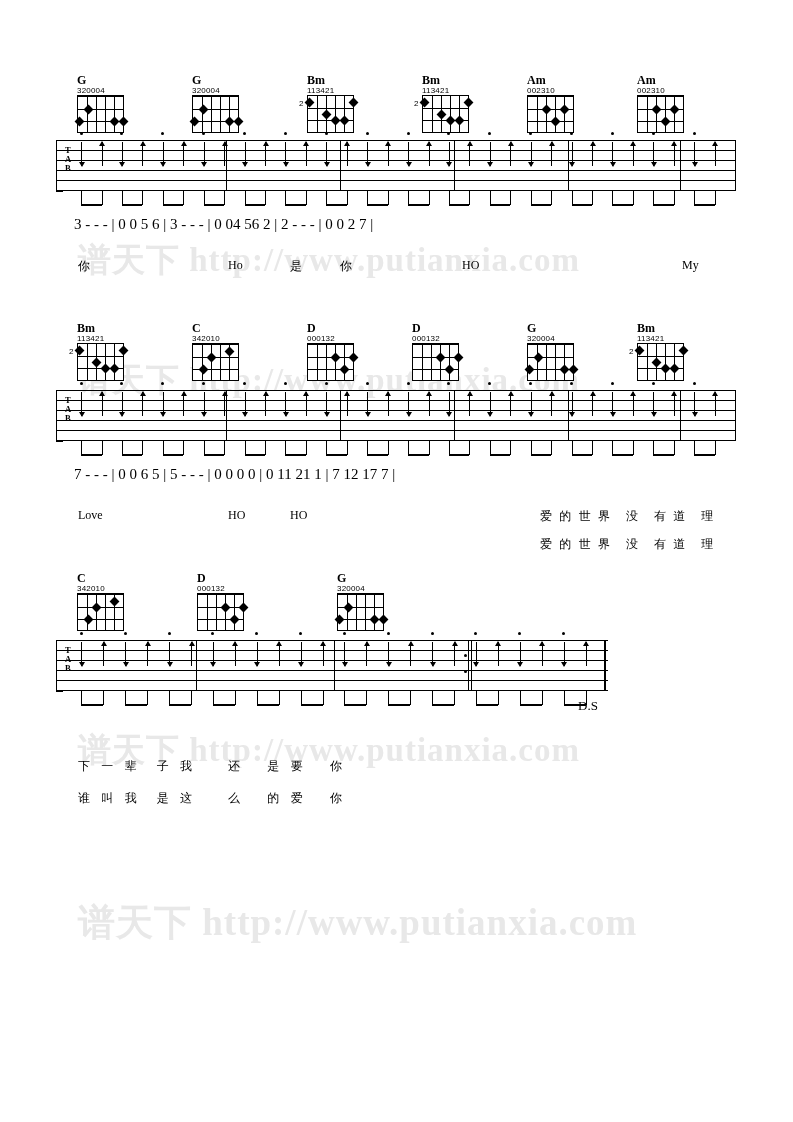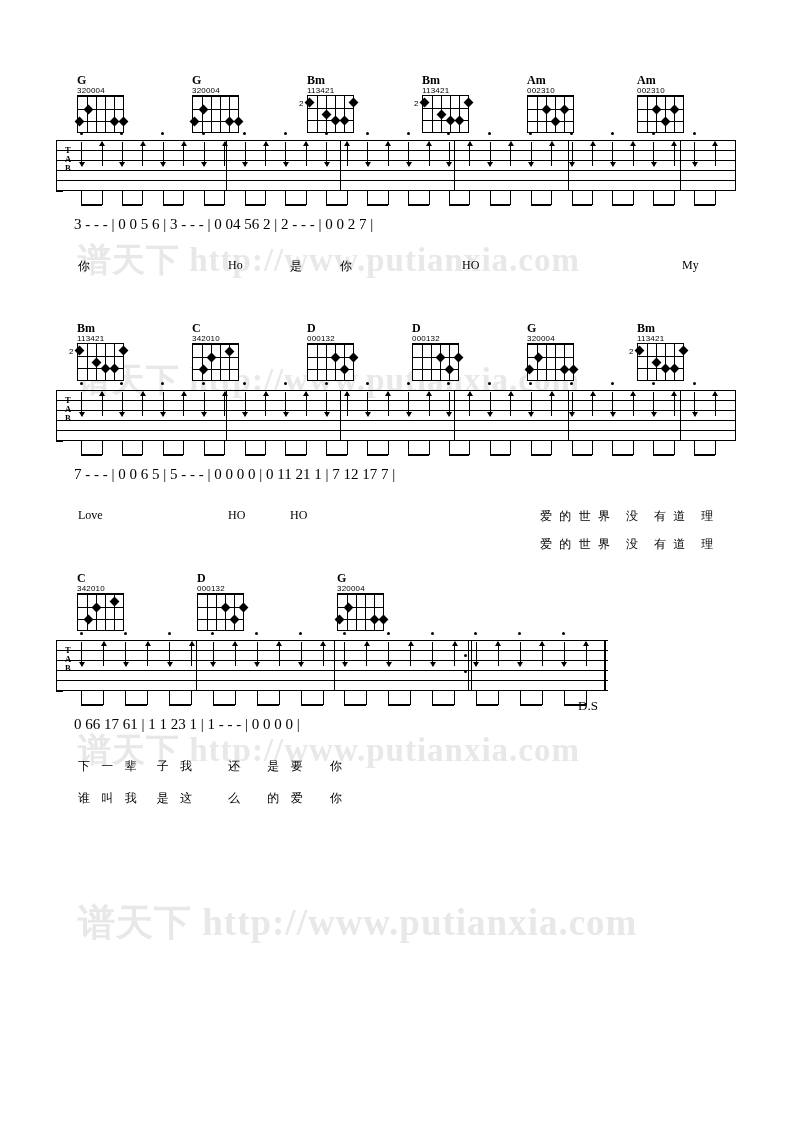--- a/index.html
+++ b/index.html
@@ -843,17 +843,16 @@
   <div class="lyr en" style="left:462px;top:258px;">HO</div>
   <div class="lyr en" style="left:682px;top:258px;">My</div>
 
   <div class="nums" style="left:74px;top:466px;">7 - - - | 0 0 6 5 | 5 - - - | 0 0 0 0 | 0 11 21 1 | 7 12 17 7 |</div>
   <div class="lyr en" style="left:78px;top:508px;">Love</div>
   <div class="lyr en" style="left:228px;top:508px;">HO</div>
   <div class="lyr en" style="left:290px;top:508px;">HO</div>
   <div class="lyr" style="left:540px;top:508px;letter-spacing:2px;">爱 的 世 界　没　有 道　理</div>
   <div class="lyr" style="left:540px;top:536px;letter-spacing:2px;">爱 的 世 界　没　有 道　理</div>
 
-  <div class="nums" style="left:74px;top:716px;">0 66 17 61 | 1 1 23 1 | 1 - - - | 0 0 0 0 |</div>
   <div class="lyr" style="left:78px;top:790px;letter-spacing:4px;">谁 叫 我　是 这　　么　 的 爱　 你</div>
   <div class="lyr" style="left:78px;top:758px;letter-spacing:4px;">下 一 辈　子 我　　还　 是 要　 你</div>
 
 </div>
 
 </body></html>

